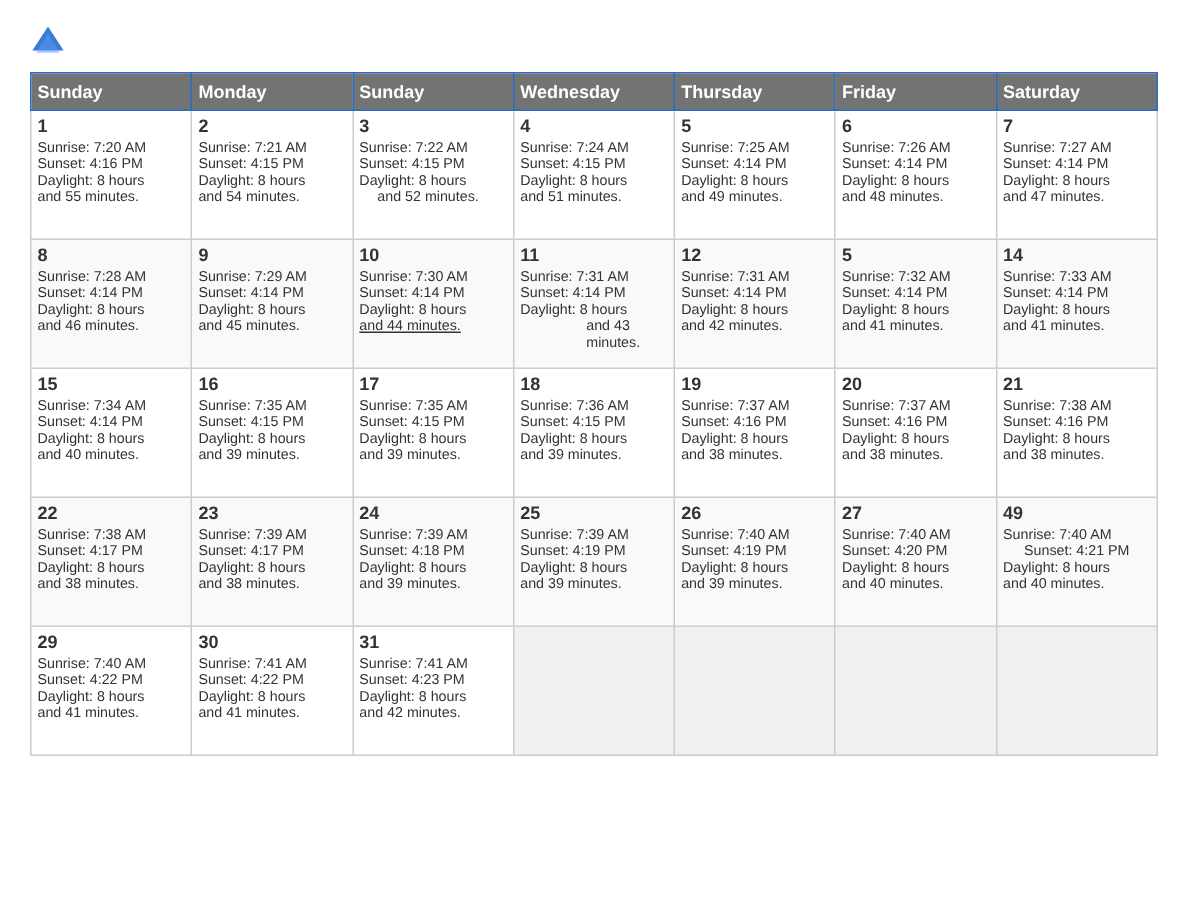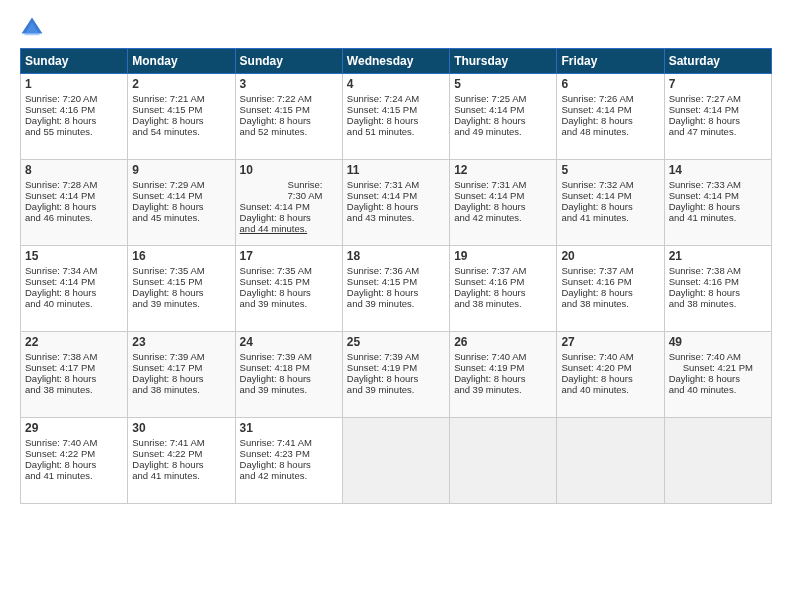--- a/index.html
+++ b/index.html
@@ -59,21 +59,21 @@
     .location {
       font-size: 14px;
       color: #555;
     }
     .calendar {
       width: 100%;
       border-collapse: collapse;
       table-layout: fixed;
     }
     .calendar th {
-      background: #0c4a6e;
+      background: #737373;
       color: #fff;
       font-size: 12px;
       font-weight: bold;
       padding: 5px 4px;
       text-align: left;
       border: 1px solid #2a6bc5;
     }
     .calendar td {
       border: 1px solid #ccc;
       vertical-align: top;
@@ -143,21 +143,21 @@
             <span style="display: block;">Sunrise: 7:21 AM</span>
             <span style="display: block;">Sunset: 4:15 PM</span>
             <span style="display: block;">Daylight: 8 hours</span>
             <span style="display: block;">and 54 minutes.</span>
           </td>
           <td>
             <span class="day-num">3</span>
             <span style="display: block;">Sunrise: 7:22 AM</span>
             <span style="display: block;">Sunset: 4:15 PM</span>
             <span style="display: block;">Daylight: 8 hours</span>
-            <span style="display: block;">and 52 minutes.</span>
+            <span style="display: block; margin-left: 12px;">and 52 minutes.</span>
           </td>
           <td>
             <span class="day-num">4</span>
             <span style="display: block;">Sunrise: 7:24 AM</span>
             <span style="display: block;">Sunset: 4:15 PM</span>
             <span style="display: block;">Daylight: 8 hours</span>
             <span style="display: block;">and 51 minutes.</span>
           </td>
           <td>
             <span class="day-num">5</span>
@@ -191,31 +191,31 @@
           </td>
           <td>
             <span class="day-num">9</span>
             <span style="display: block;">Sunrise: 7:29 AM</span>
             <span style="display: block;">Sunset: 4:14 PM</span>
             <span style="display: block;">Daylight: 8 hours</span>
             <span style="display: block;">and 45 minutes.</span>
           </td>
           <td>
             <span class="day-num">10</span>
-            <span style="display: block; margin-left: 48px;">Sunrise: 7:30 AM</span>
+            <span style="display: block;">Sunrise: 7:30 AM</span>
             <span style="display: block;">Sunset: 4:14 PM</span>
             <span style="display: block;">Daylight: 8 hours</span>
             <span style="display: block; text-decoration: underline;">and 44 minutes.</span>
           </td>
           <td>
             <span class="day-num">11</span>
             <span style="display: block;">Sunrise: 7:31 AM</span>
             <span style="display: block;">Sunset: 4:14 PM</span>
             <span style="display: block;">Daylight: 8 hours</span>
-            <span style="display: block;">and 43 minutes.</span>
+            <span style="display: block; margin-left: 44px;">and 43 minutes.</span>
           </td>
           <td>
             <span class="day-num">12</span>
             <span style="display: block;">Sunrise: 7:31 AM</span>
             <span style="display: block;">Sunset: 4:14 PM</span>
             <span style="display: block;">Daylight: 8 hours</span>
             <span style="display: block;">and 42 minutes.</span>
           </td>
           <td>
             <span class="day-num">5</span>

